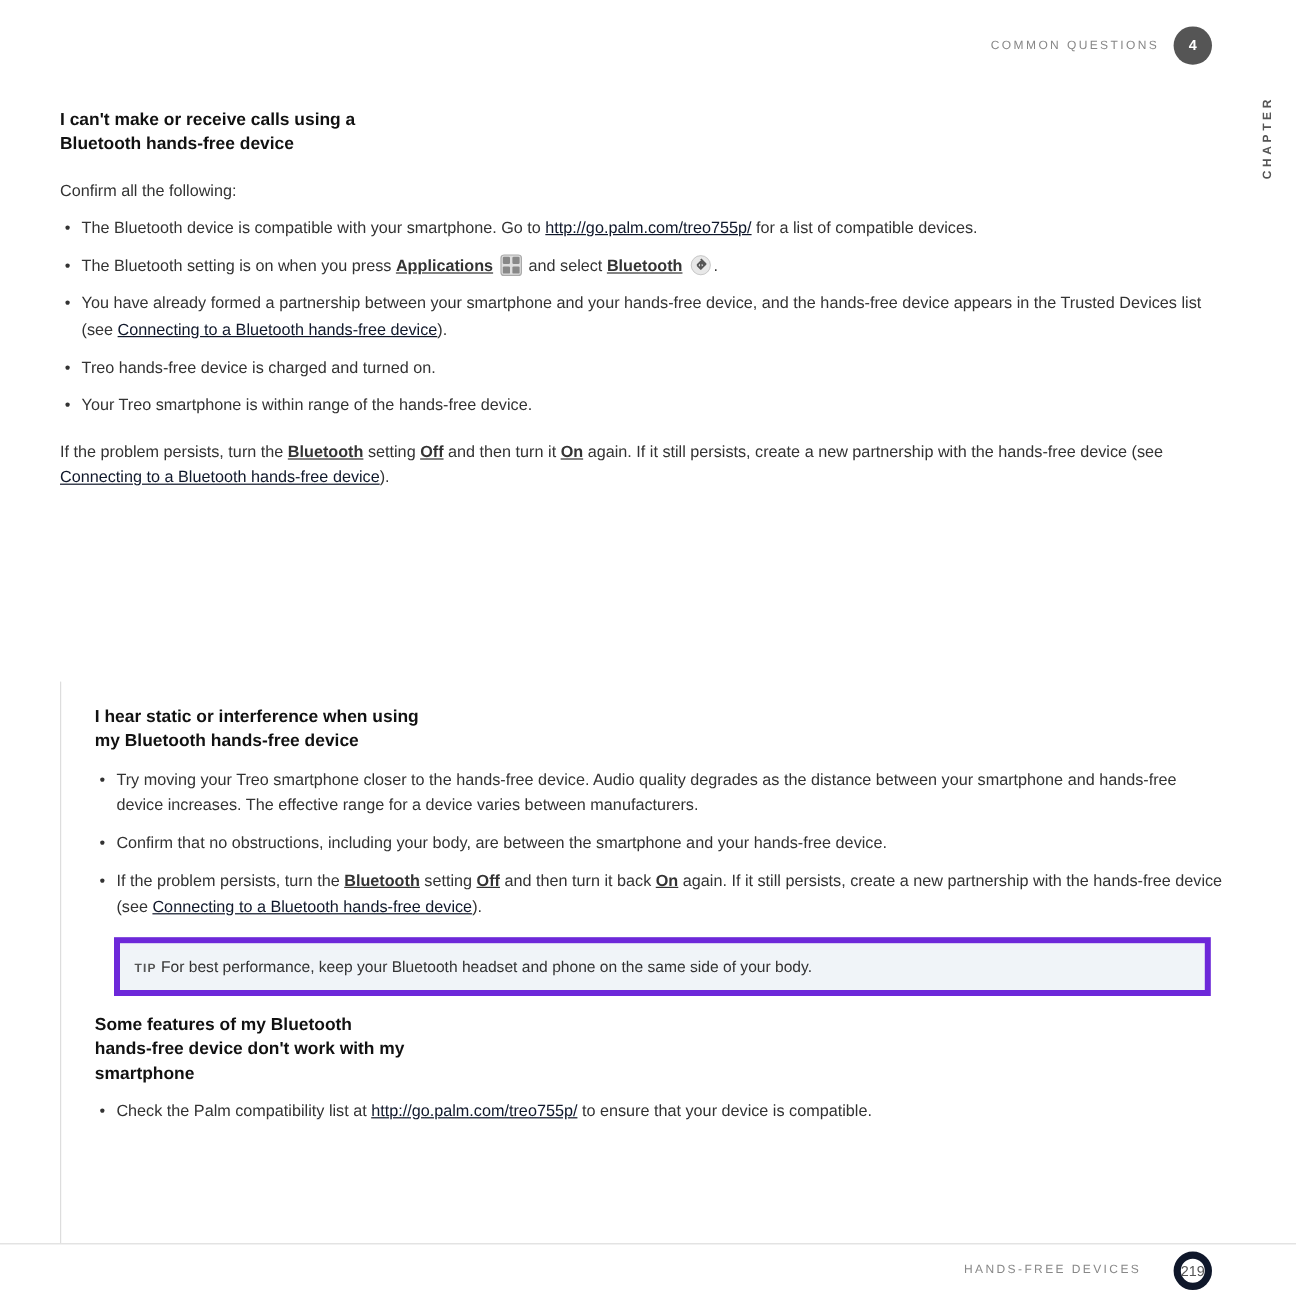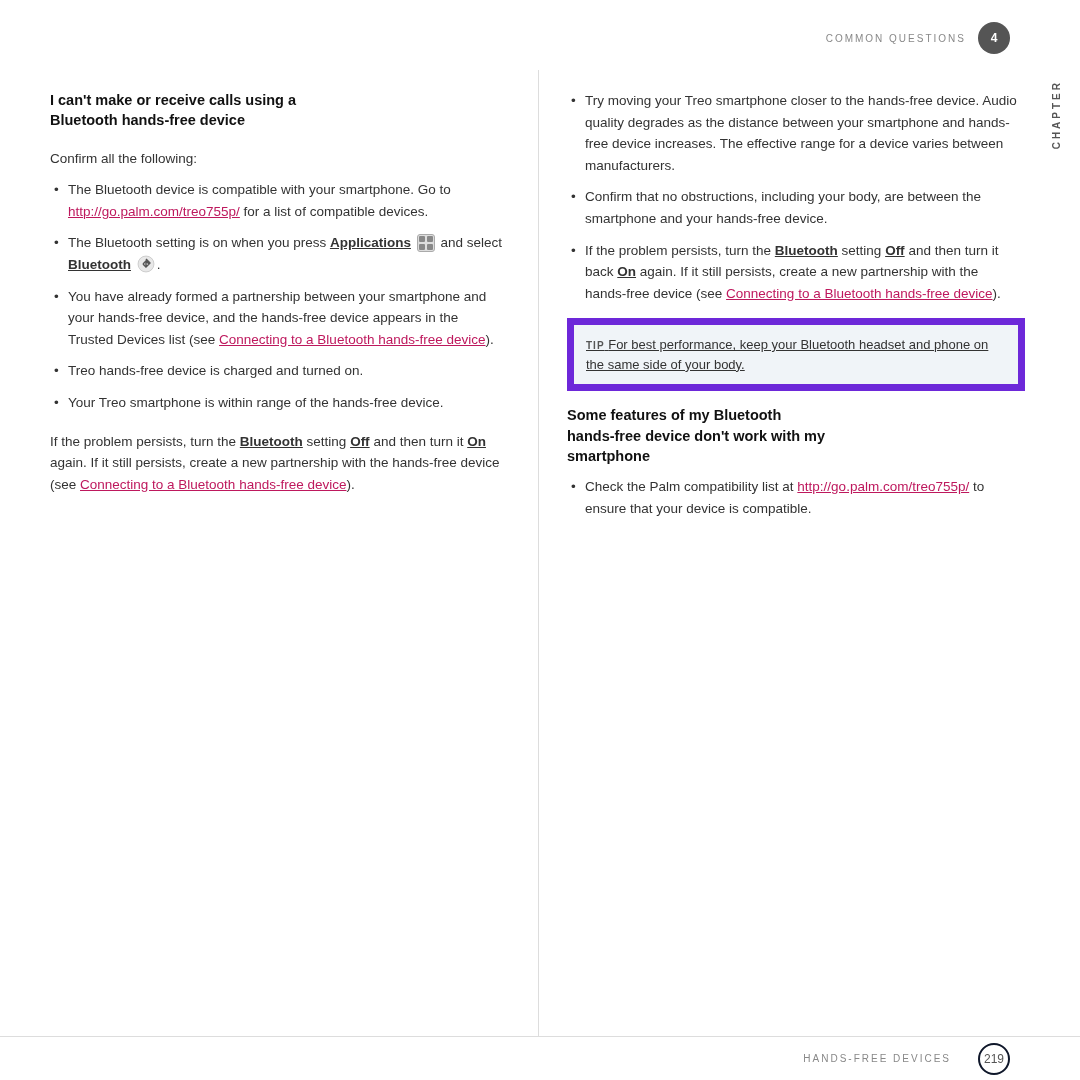--- a/index.html
+++ b/index.html
@@ -73,38 +73,39 @@
       font-size: 10px;
       letter-spacing: 2px;
       color: #888;
       text-transform: uppercase;
       margin-right: 27px;
     }
     .page-number-circle-bottom {
       width: 32px;
       height: 32px;
       border-radius: 50%;
-      border: 2px solid #0f172a;
+      border: 6px solid #0f172a;
       color: #555;
       display: flex;
       align-items: center;
       justify-content: center;
       font-size: 12px;
       text-align: right;
     }
 
     
     .content {
       position: absolute;
       top: 70px;
       left: 50px;
       right: 55px;
       bottom: 44px;
       display: flex;
       gap: 30px;
+      flex-direction: column;
     }
 
     .column {
       flex: 1;
       padding-top: 20px;
     }
 
     h2 {
       font-size: 14.5px;
       font-weight: bold;
@@ -137,21 +138,21 @@
     }
 
     ul li::before {
       content: '•';
       position: absolute;
       left: 4px;
       top: 0;
     }
 
     a {
-      color: #be185d;
+      color: #0f172a;
       text-decoration: underline;
     }
 
     strong {
       font-weight: bold;
       text-decoration: underline;
     }
 
     .app-icon {
       display: inline-block;
@@ -171,27 +172,26 @@
       width: 18px;
       height: 18px;
       vertical-align: middle;
       margin: 0 2px;
       position: relative;
       top: -1px;
     }
 
     .tip-box {
       background: #f0f4f8;
-      border: 7px solid #6d28d9;
+      border: 5px solid #6d28d9;
       padding: 10px 12px;
-      margin: 14px 0;
+      margin: 14px 16px;
       font-size: 13px;
       line-height: 1.5;
       color: #333;
-      text-decoration: underline;
     }
 
     .tip-box .tip-label {
       font-size: 10px;
       font-weight: bold;
       letter-spacing: 1px;
       color: #555;
       text-transform: uppercase;
       display: inline;
     }
@@ -249,20 +249,21 @@
       <li>
         Your Treo smartphone is within range of the hands-free device.
       </li>
     </ul>
     <p>
       If the problem persists, turn the <strong>Bluetooth</strong> setting <strong>Off</strong> and then turn it <strong>On</strong> again. If it still persists, create a new partnership with the hands-free device (see <a href="#">Connecting to a Bluetooth hands-free device</a>).
     </p>
   </div>
 
   <div class="column divider-right" style="padding-left: 28px;">
+    <h2>I hear static or interference when using<br>my Bluetooth hands-free device</h2>
     <ul>
       <li>
         Try moving your Treo smartphone closer to the hands-free device. Audio quality degrades as the distance between your smartphone and hands-free device increases. The effective range for a device varies between manufacturers.
       </li>
       <li>
         Confirm that no obstructions, including your body, are between the smartphone and your hands-free device.
       </li>
       <li>
         If the problem persists, turn the <strong>Bluetooth</strong> setting <strong>Off</strong> and then turn it back <strong>On</strong> again. If it still persists, create a new partnership with the hands-free device (see <a href="#">Connecting to a Bluetooth hands-free device</a>).
       </li>

